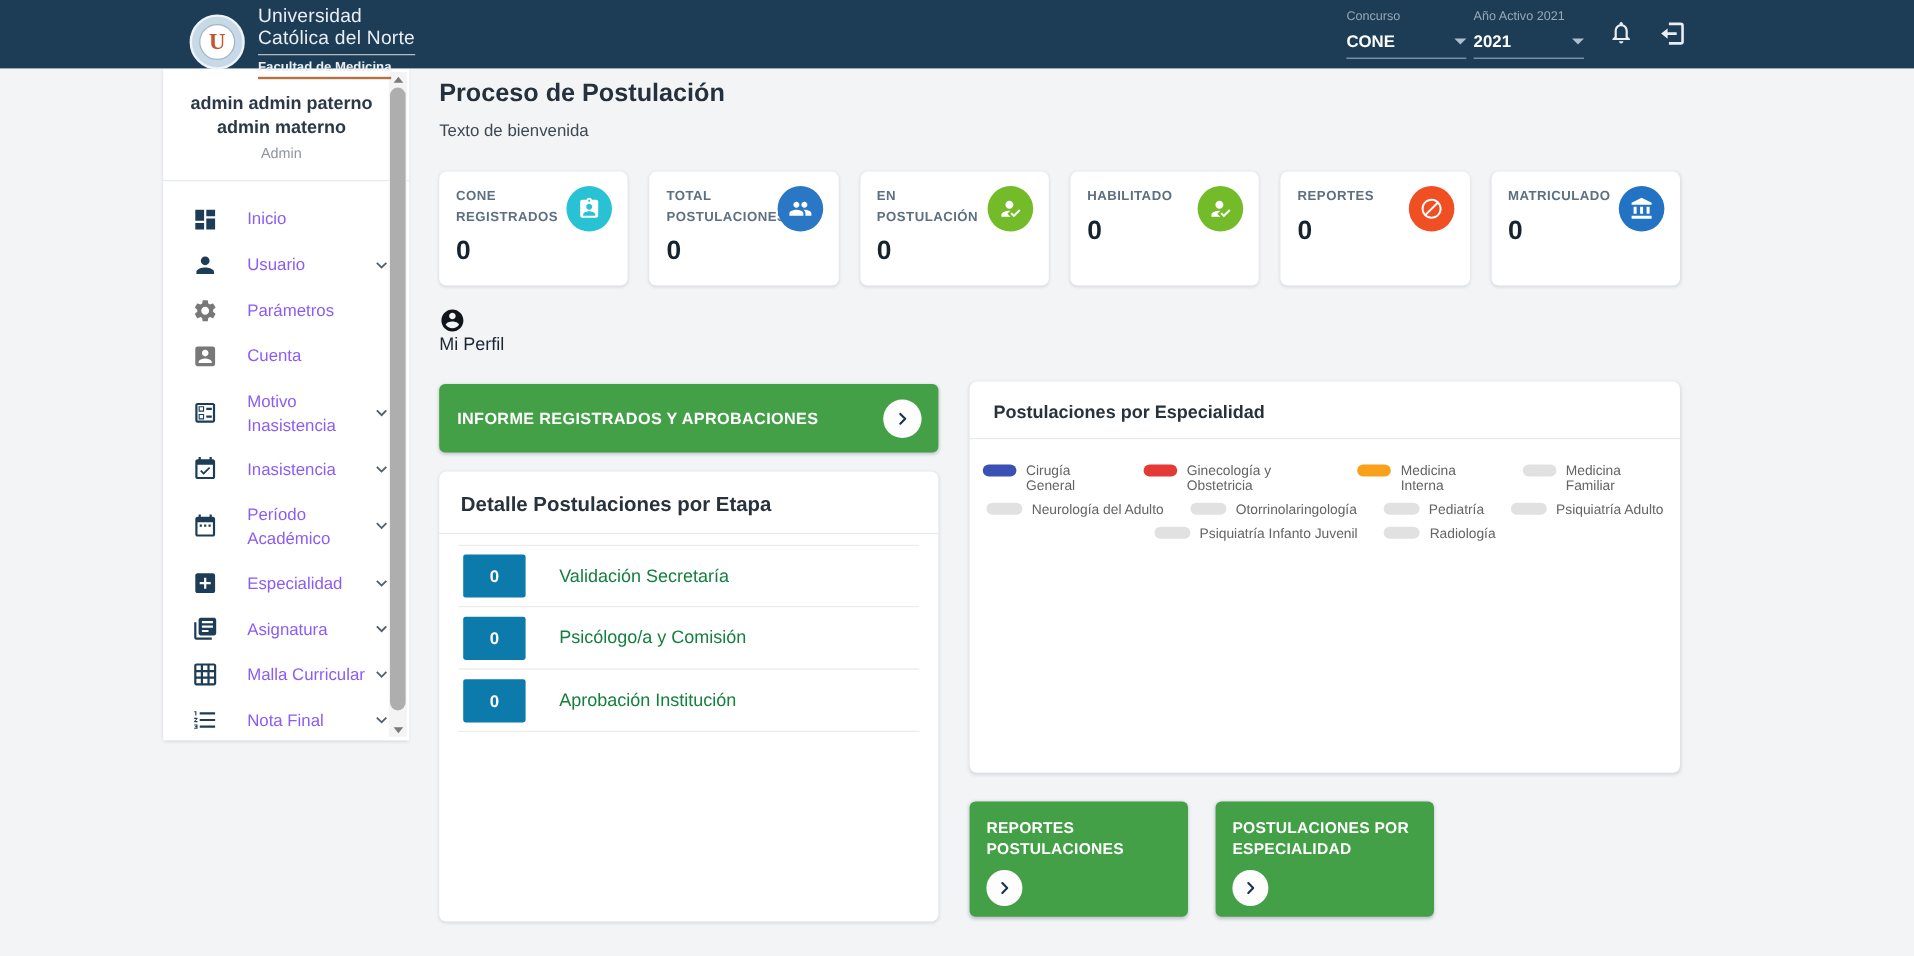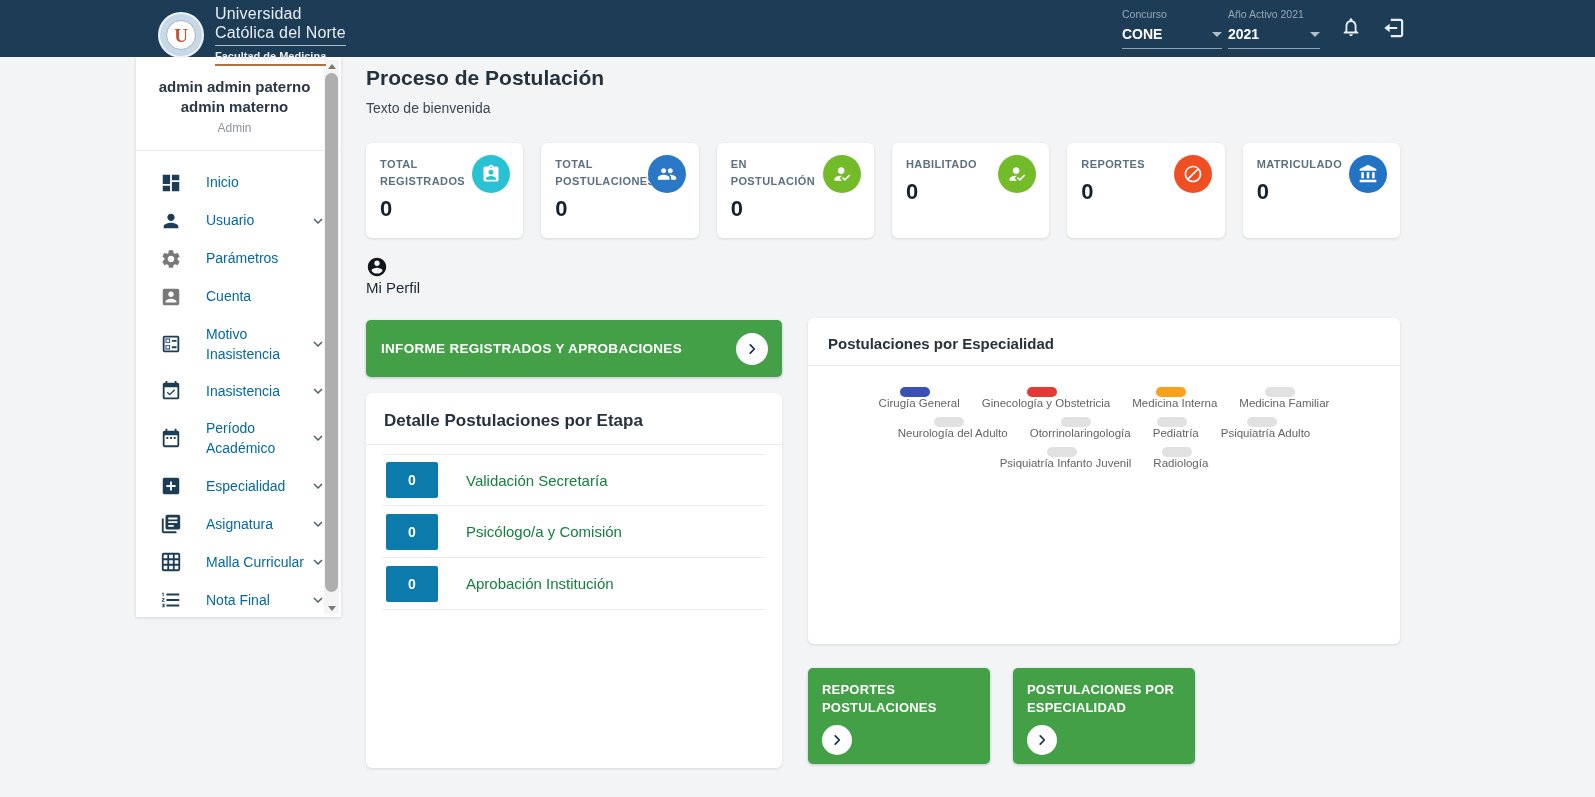--- a/index.html
+++ b/index.html
@@ -38,21 +38,21 @@
   
   .sidebar { position:absolute; left:136px; top:57px; width:205px; height:560px; background:#fff;
              box-shadow:0 1px 3px rgba(20,35,50,.14); }
   .user-name { margin:20px 20px 0 12px; text-align:center; font-weight:700; font-size:15px; color:#2b3845; line-height:1.35; }
   .user-role { text-align:center; font-size:12px; color:#8d949b; margin-top:3px; margin-right:8px; }
   .side-div { height:1px; background:#e7e9eb; margin-top:15px; }
   .menu { margin-top:13px; }
   .side-item { display:flex; align-items:center; padding:8px 14px 8px 24px; min-height:38px; cursor:pointer; }
   .side-icon { width:22px; height:22px; flex:none; }
   .side-icon svg { width:22px; height:22px; display:block; }
-  .side-label { margin-left:24px; font-size:14px; color:#0369a1; line-height:1.45; flex:1; }
+  .side-label { margin-left:24px; font-size:14px; color:#8b5cf6; line-height:1.45; flex:1; }
   .side-chevron { width:18px; height:18px; color:#50606e; flex:none; margin-left:4px; }
   .side-chevron svg { width:18px; height:18px; display:block; }
   
   .sb { position:absolute; top:3px; right:2px; bottom:3px; width:15px; background:#f4f4f4; }
   .sb-up, .sb-down { position:absolute; left:0; width:15px; height:12px; display:flex; align-items:center; justify-content:center; cursor:pointer; }
   .sb-up { top:0; } .sb-down { bottom:0; }
   .sb-up i { width:0;height:0;border-left:4px solid transparent;border-right:4px solid transparent;border-bottom:5px solid #7a7a7a; }
   .sb-down i { width:0;height:0;border-left:4px solid transparent;border-right:4px solid transparent;border-top:5px solid #7a7a7a; }
   .sb-thumb { position:absolute; left:1px; right:1px; top:13px; bottom:22px; background:#aeaeae; border-radius:7px; cursor:grab; }
 
@@ -90,21 +90,21 @@
   .det-row { display:flex; align-items:center; height:52px; border-bottom:1px solid #ececec; }
   .det-row:first-child { border-top:1px solid #ececec; }
   .det-badge { width:52px; height:36px; border-radius:2px; background:#0c7bab; color:#fff; font-size:14px;
                font-weight:700; display:flex; align-items:center; justify-content:center; margin-left:4px; }
   .det-label { margin-left:28px; font-size:15px; color:#15803d; }
 
   .chart-card { left:808px; top:318px; width:592px; height:326px; }
   .card-h2 { font-size:15px; font-weight:700; color:#28323c; padding:17px 20px 13px; }
   .legend { padding-top:21px; }
   .lg-row { display:flex; justify-content:center; }
-  .lg-item { display:inline-flex; align-items:center; margin:0 11px 8px; cursor:pointer;flex-direction:column; }
+  .lg-item { display:inline-flex; align-items:flex-start; margin:0 11px 8px; cursor:pointer; }
   .lg-swatch { width:30px; height:10px; border-radius:5px; margin-right:8px; }
   .lg-label { font-size:11.5px; color:#646464; }
 
   .report-btn { position:absolute; background:#43a047; border:none; border-radius:5px; cursor:pointer;
                 box-shadow:0 1px 3px rgba(25,39,52,.25); font-family:inherit; text-align:left; }
   .report-btn .rb-label { display:block; color:#fff; font-size:13px; font-weight:700; letter-spacing:.2px; line-height:1.4; }
   .btn-a { left:808px; top:668px; width:182px; height:96px; padding:13px 14px; }
   .btn-b { left:1013px; top:668px; width:182px; height:96px; padding:13px 14px; }
   .btn-c { left:1218px; top:668px; width:182px; height:58px; display:flex; align-items:center; padding:0 12px 0 14px; }
   .btn-a .rb-circle, .btn-b .rb-circle { width:30px; height:30px; margin:8px 0 0 0; }
@@ -304,21 +304,21 @@
           <i></i>
         </span>
     </div>
   </div>
 
   <div class="page-title">Proceso de Postulación</div>
   <div class="page-subtitle">Texto de bienvenida</div>
 
   <div class="stats" id="stats">
       <div class="stat-card">
-    <div class="stat-label">TOTAL REGISTRADOS</div>
+    <div class="stat-label">CONE REGISTRADOS</div>
     <span class="stat-icon" style="background: rgb(41, 194, 212);">
           <svg viewBox="0 0 24 24">
             <path fill="currentColor" d="M19 3h-4.18C14.4 1.84 13.3 1 12 1c-1.3 0-2.4.84-2.82 2H5c-1.1 0-2 .9-2 2v14c0 1.1.9 2 2 2h14c1.1 0 2-.9 2-2V5c0-1.1-.9-2-2-2zm-7 0c.55 0 1 .45 1 1s-.45 1-1 1-1-.45-1-1 .45-1 1-1zm0 4c1.66 0 3 1.34 3 3s-1.34 3-3 3-3-1.34-3-3 1.34-3 3-3zm6 12H6v-1.4c0-2 4-3.1 6-3.1s6 1.1 6 3.1V19z"></path>
           </svg>
         </span>
     <div class="stat-value">0</div>
   </div>
       <div class="stat-card">
     <div class="stat-label">TOTAL POSTULACIONES</div>
     <span class="stat-icon" style="background: rgb(42, 119, 197);">

